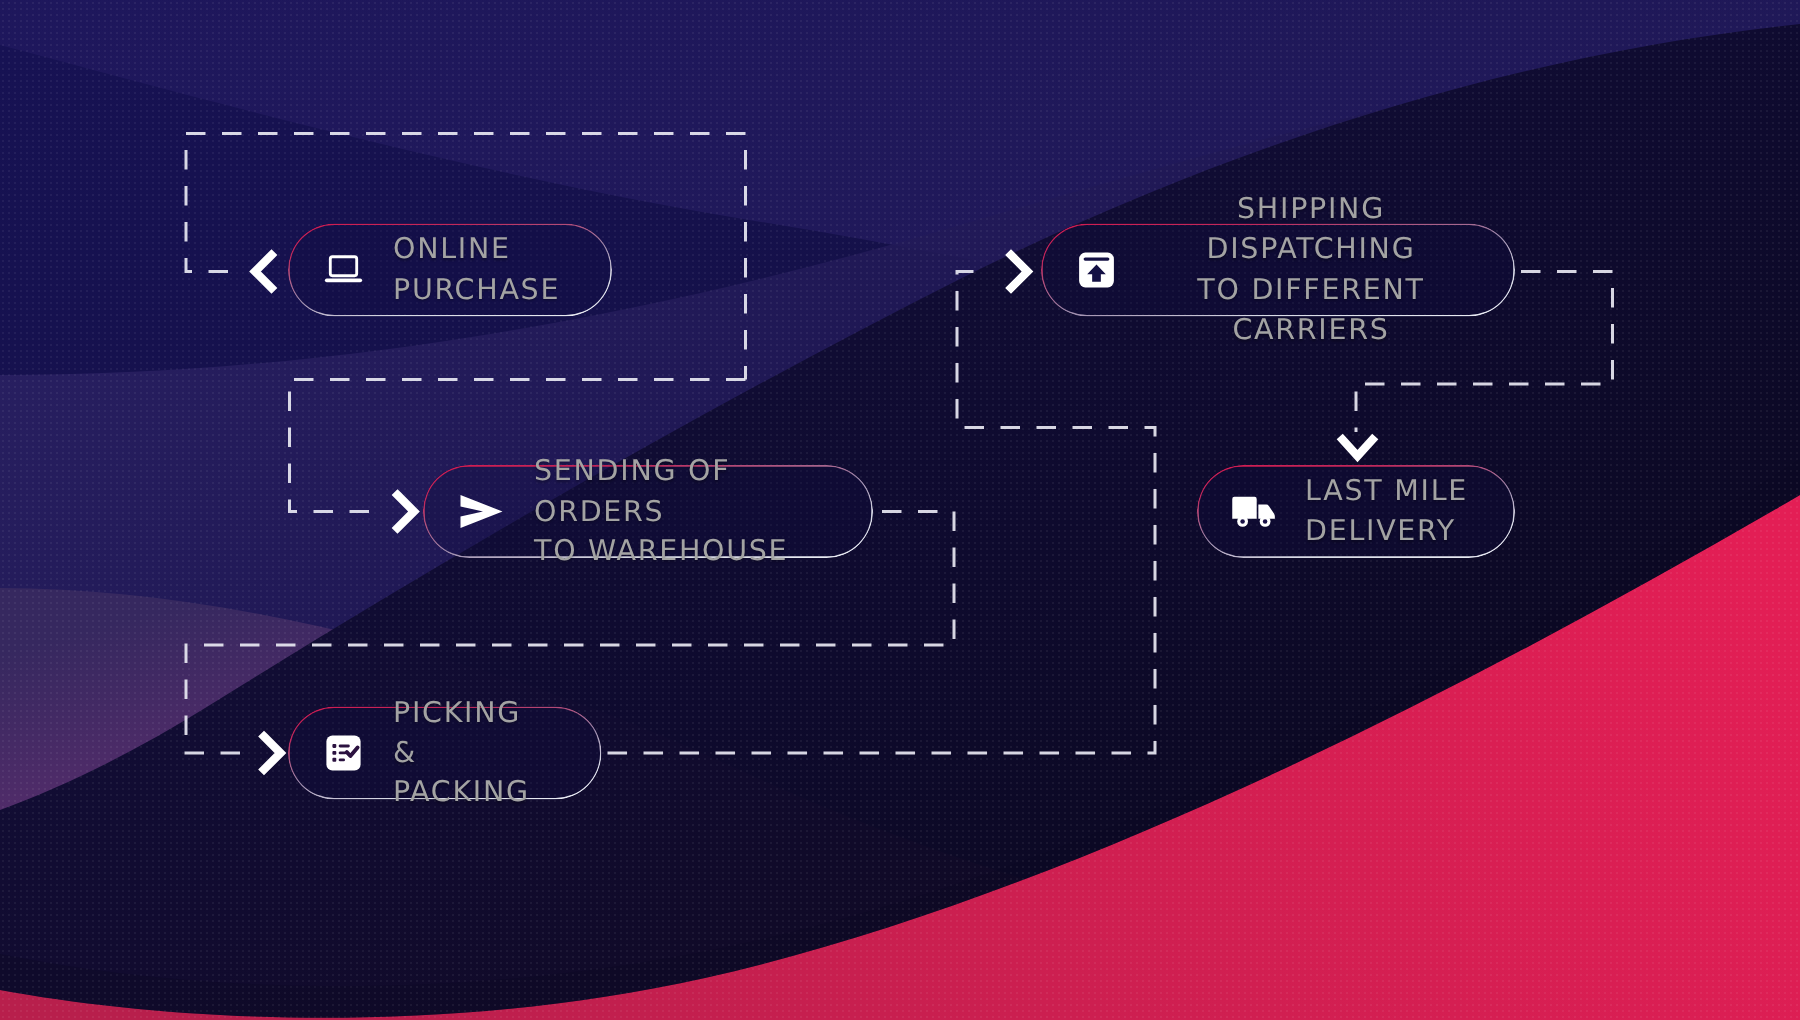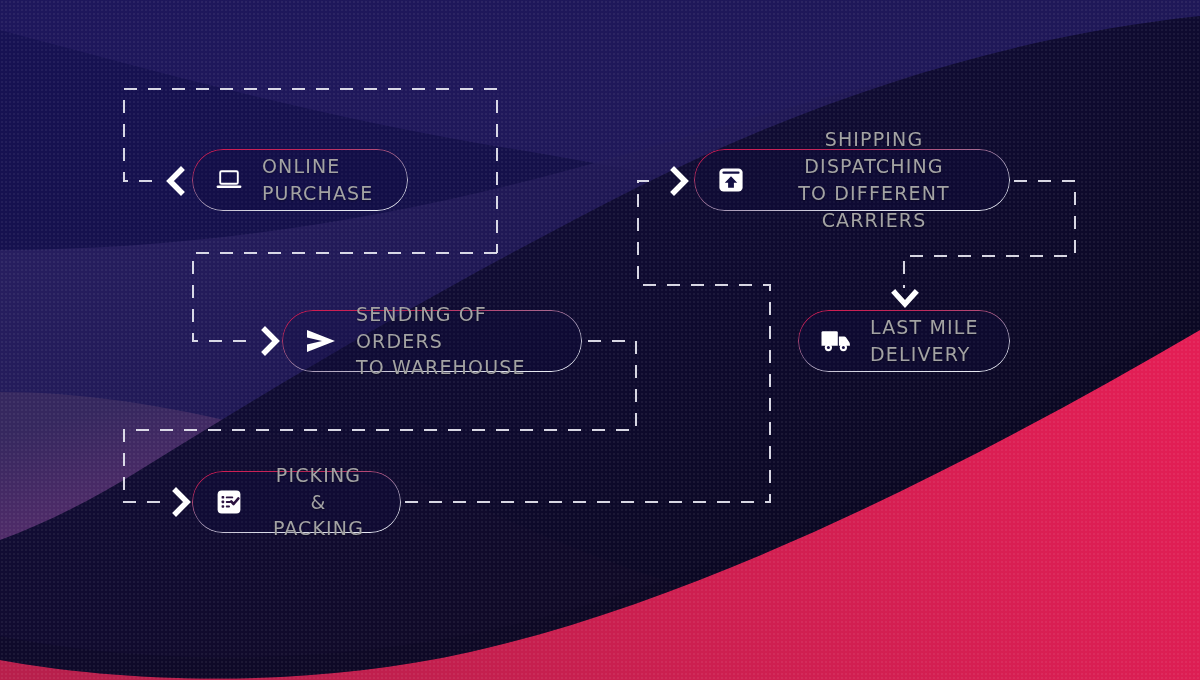--- a/index.html
+++ b/index.html
@@ -128,21 +128,21 @@
     text-transform: uppercase;
     white-space: pre-line;
     text-shadow: 0 1px 2px rgba(0,0,0,0.35);
   }
 
   
   #node-online-purchase   { left: 192px; top: 149px; width: 216px; height: 62px; }
   #node-shipping          { left: 694px; top: 149px; width: 316px; height: 62px; text-align: center; }
   #node-sending-orders    { left: 282px; top: 310px; width: 300px; height: 62px; }
   #node-last-mile         { left: 798px; top: 310px; width: 212px; height: 62px; }
-  #node-picking-packing   { left: 192px; top: 471px; width: 209px; height: 62px; text-align: center; }
+  #node-picking-packing   { left: 192px; top: 471px; width: 209px; height: 62px; }
 </style>
 </head>
 <body>
 
 <div id="stage">
 
   <svg id="bg-svg" viewBox="0 0 1200 680" preserveAspectRatio="none">
     <defs>
       <linearGradient id="gTop" x1="0" y1="0" x2="1" y2="1">
         <stop offset="0%" stop-color="#171254"></stop>

